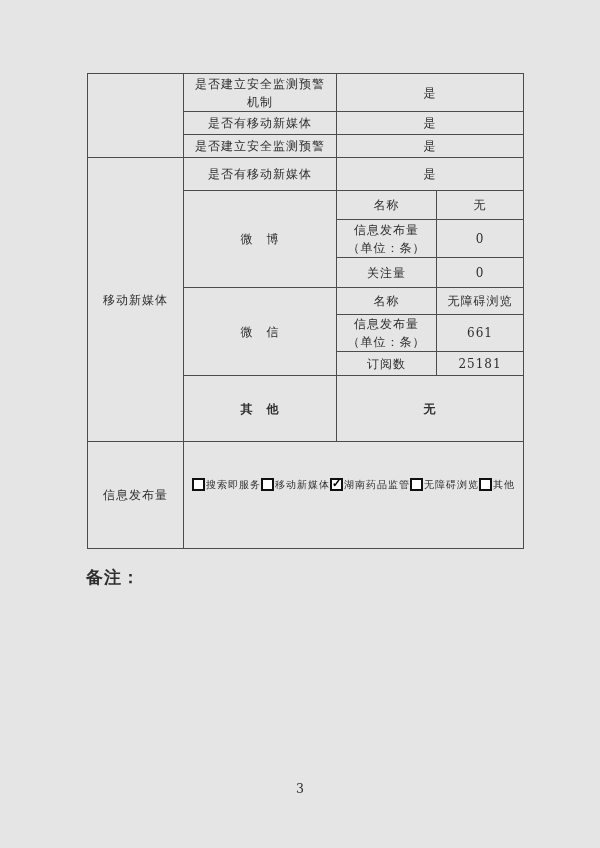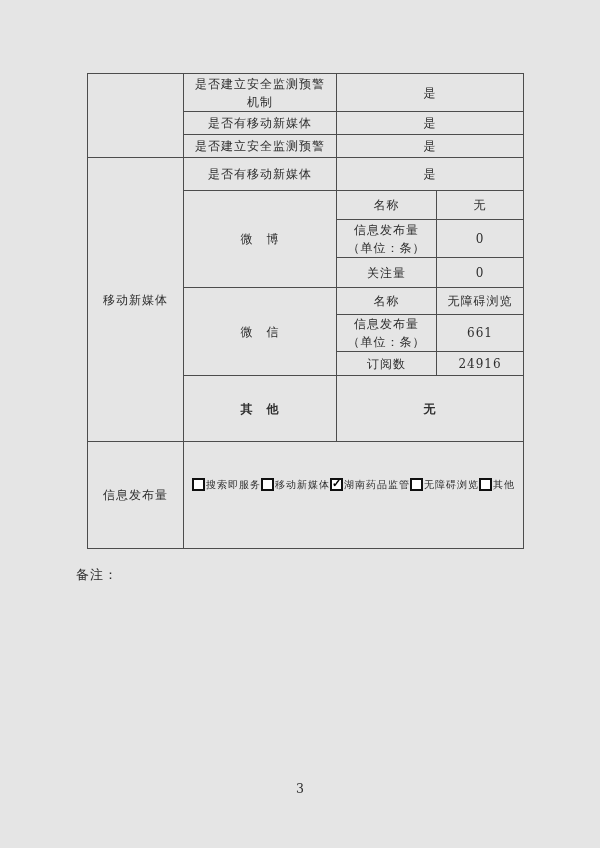--- a/index.html
+++ b/index.html
@@ -76,24 +76,24 @@
     line-height: 1;
     letter-spacing: 0;
     color: #000;
     transform: translateY(-1px);
   }
   .cb.on .tick { display: block; }
   .cb-label { font-size: 10px; letter-spacing: 1px; }
 
   .notes {
     position: absolute;
-    left: 76px;
+    left: 86px;
     top: 566px;
-    font-size: 13px;
-    font-weight: normal;
+    font-size: 17px;
+    font-weight: bold;
     letter-spacing: 1px;
   }
   .pageno {
     position: absolute;
     top: 781px;
     left: 0;
     width: 100%;
     text-align: center;
     font-size: 12.5px;
   }
@@ -152,21 +152,21 @@
         <td>名称</td>
         <td>无障碍浏览</td>
       </tr>
       <tr class="r9">
         <td class="pre">信息发布量
 （单位：条）</td>
         <td>661</td>
       </tr>
       <tr class="r10">
         <td>订阅数</td>
-        <td>24916</td>
+        <td>25181</td>
       </tr>
 
       <tr class="r11">
         <td>其　他</td>
         <td colspan="2">无</td>
       </tr>
 
       <tr class="r12">
         <td>信息发布量</td>
         <td colspan="3">

